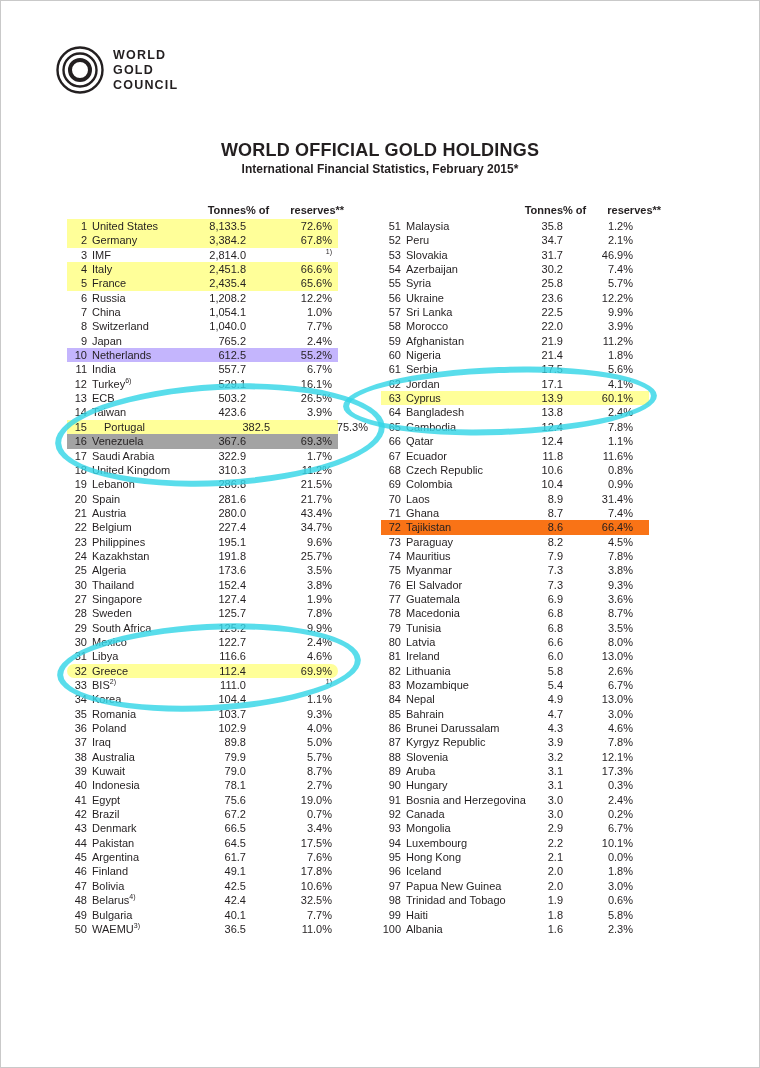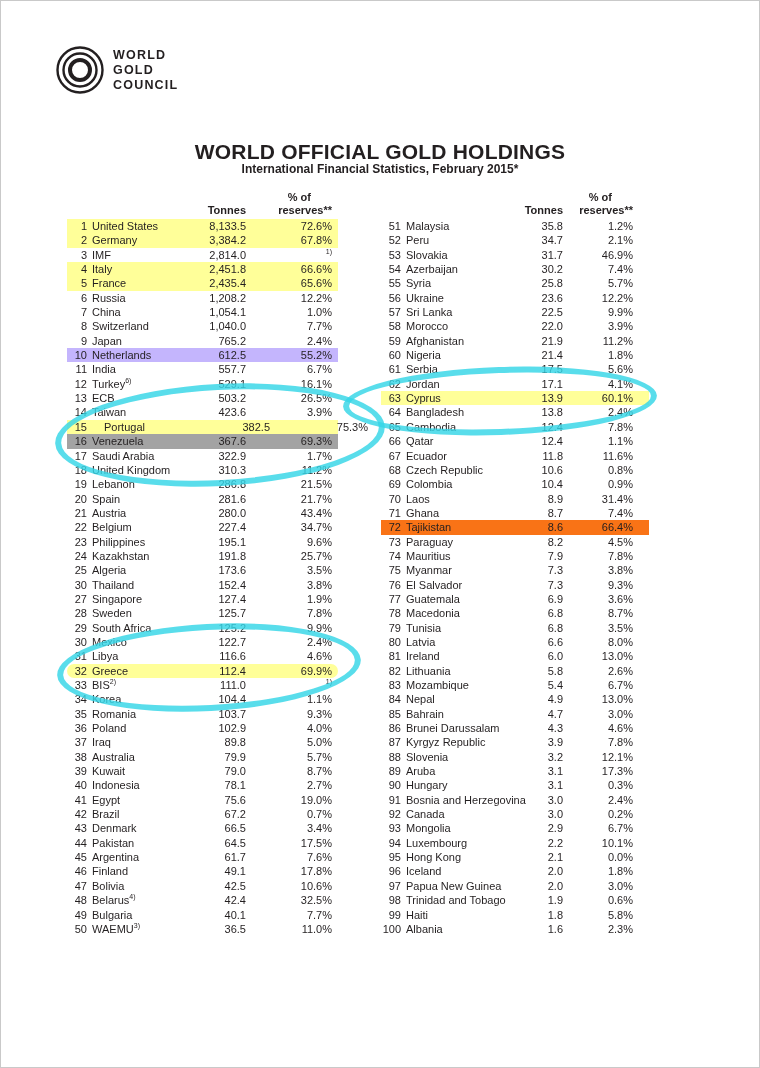--- a/index.html
+++ b/index.html
@@ -8,40 +8,40 @@
     border:1px solid #c9c9c9;overflow:hidden;
     font-family:"Liberation Sans",sans-serif;color:#231f20;
   }
   
   .logo{position:absolute;left:54px;top:44px;display:flex;align-items:center;justify-content:center;}
   .logo svg{display:block;}
   .logo-text{margin-left:8px;font-size:12.5px;font-weight:700;letter-spacing:1.2px;
     line-height:15px;color:#231f20;}
   
   .title{position:absolute;left:0;top:139px;width:100%;text-align:center;
-    font-size:21px;font-weight:700;letter-spacing:.2px;}
+    font-size:18px;font-weight:700;letter-spacing:.2px;}
   .subtitle{position:absolute;left:0;top:161px;width:100%;text-align:center;
     font-size:12px;font-weight:700;}
   
   .col{position:absolute;top:186px;font-size:11px;line-height:14.35px;}
   .col-left{left:66px;width:271px;}
   .col-right{left:380px;width:268px;}
   .thead{display:flex;font-weight:700;height:30px;align-items:flex-end;margin-bottom:2px;}
   .trow{display:flex;height:14.35px;align-items:center;}
   .rank{flex:none;width:20px;text-align:right;}
   .name{flex:none;width:92px;padding-left:5px;white-space:nowrap;overflow:visible;}
   .tonnes{flex:none;text-align:right;white-space:nowrap;}
   .pct{flex:none;text-align:right;white-space:nowrap;}
   .col-left .tonnes{width:62px;}
   .col-left .pct{width:86px;}
   .col-left .trow{padding-right:6px;}
   .col-right .tonnes{width:65px;}
   .col-right .pct{width:70px;}
   .col-right .trow{padding-right:16px;}
-  .pct-h{display:flex;flex-direction:column;align-items:flex-end;line-height:13px;}
+  .pct-h{display:flex;flex-direction:row;align-items:flex-end;line-height:13px;}
   .pct-h .l1{padding-right:21px;}
   sup{font-size:7px;line-height:0;vertical-align:super;}
   
   .ellipse{position:absolute;border-radius:50%;pointer-events:none;opacity:.82;}
 </style>
 </head>
 <body>
 
 <div class="page">
 

